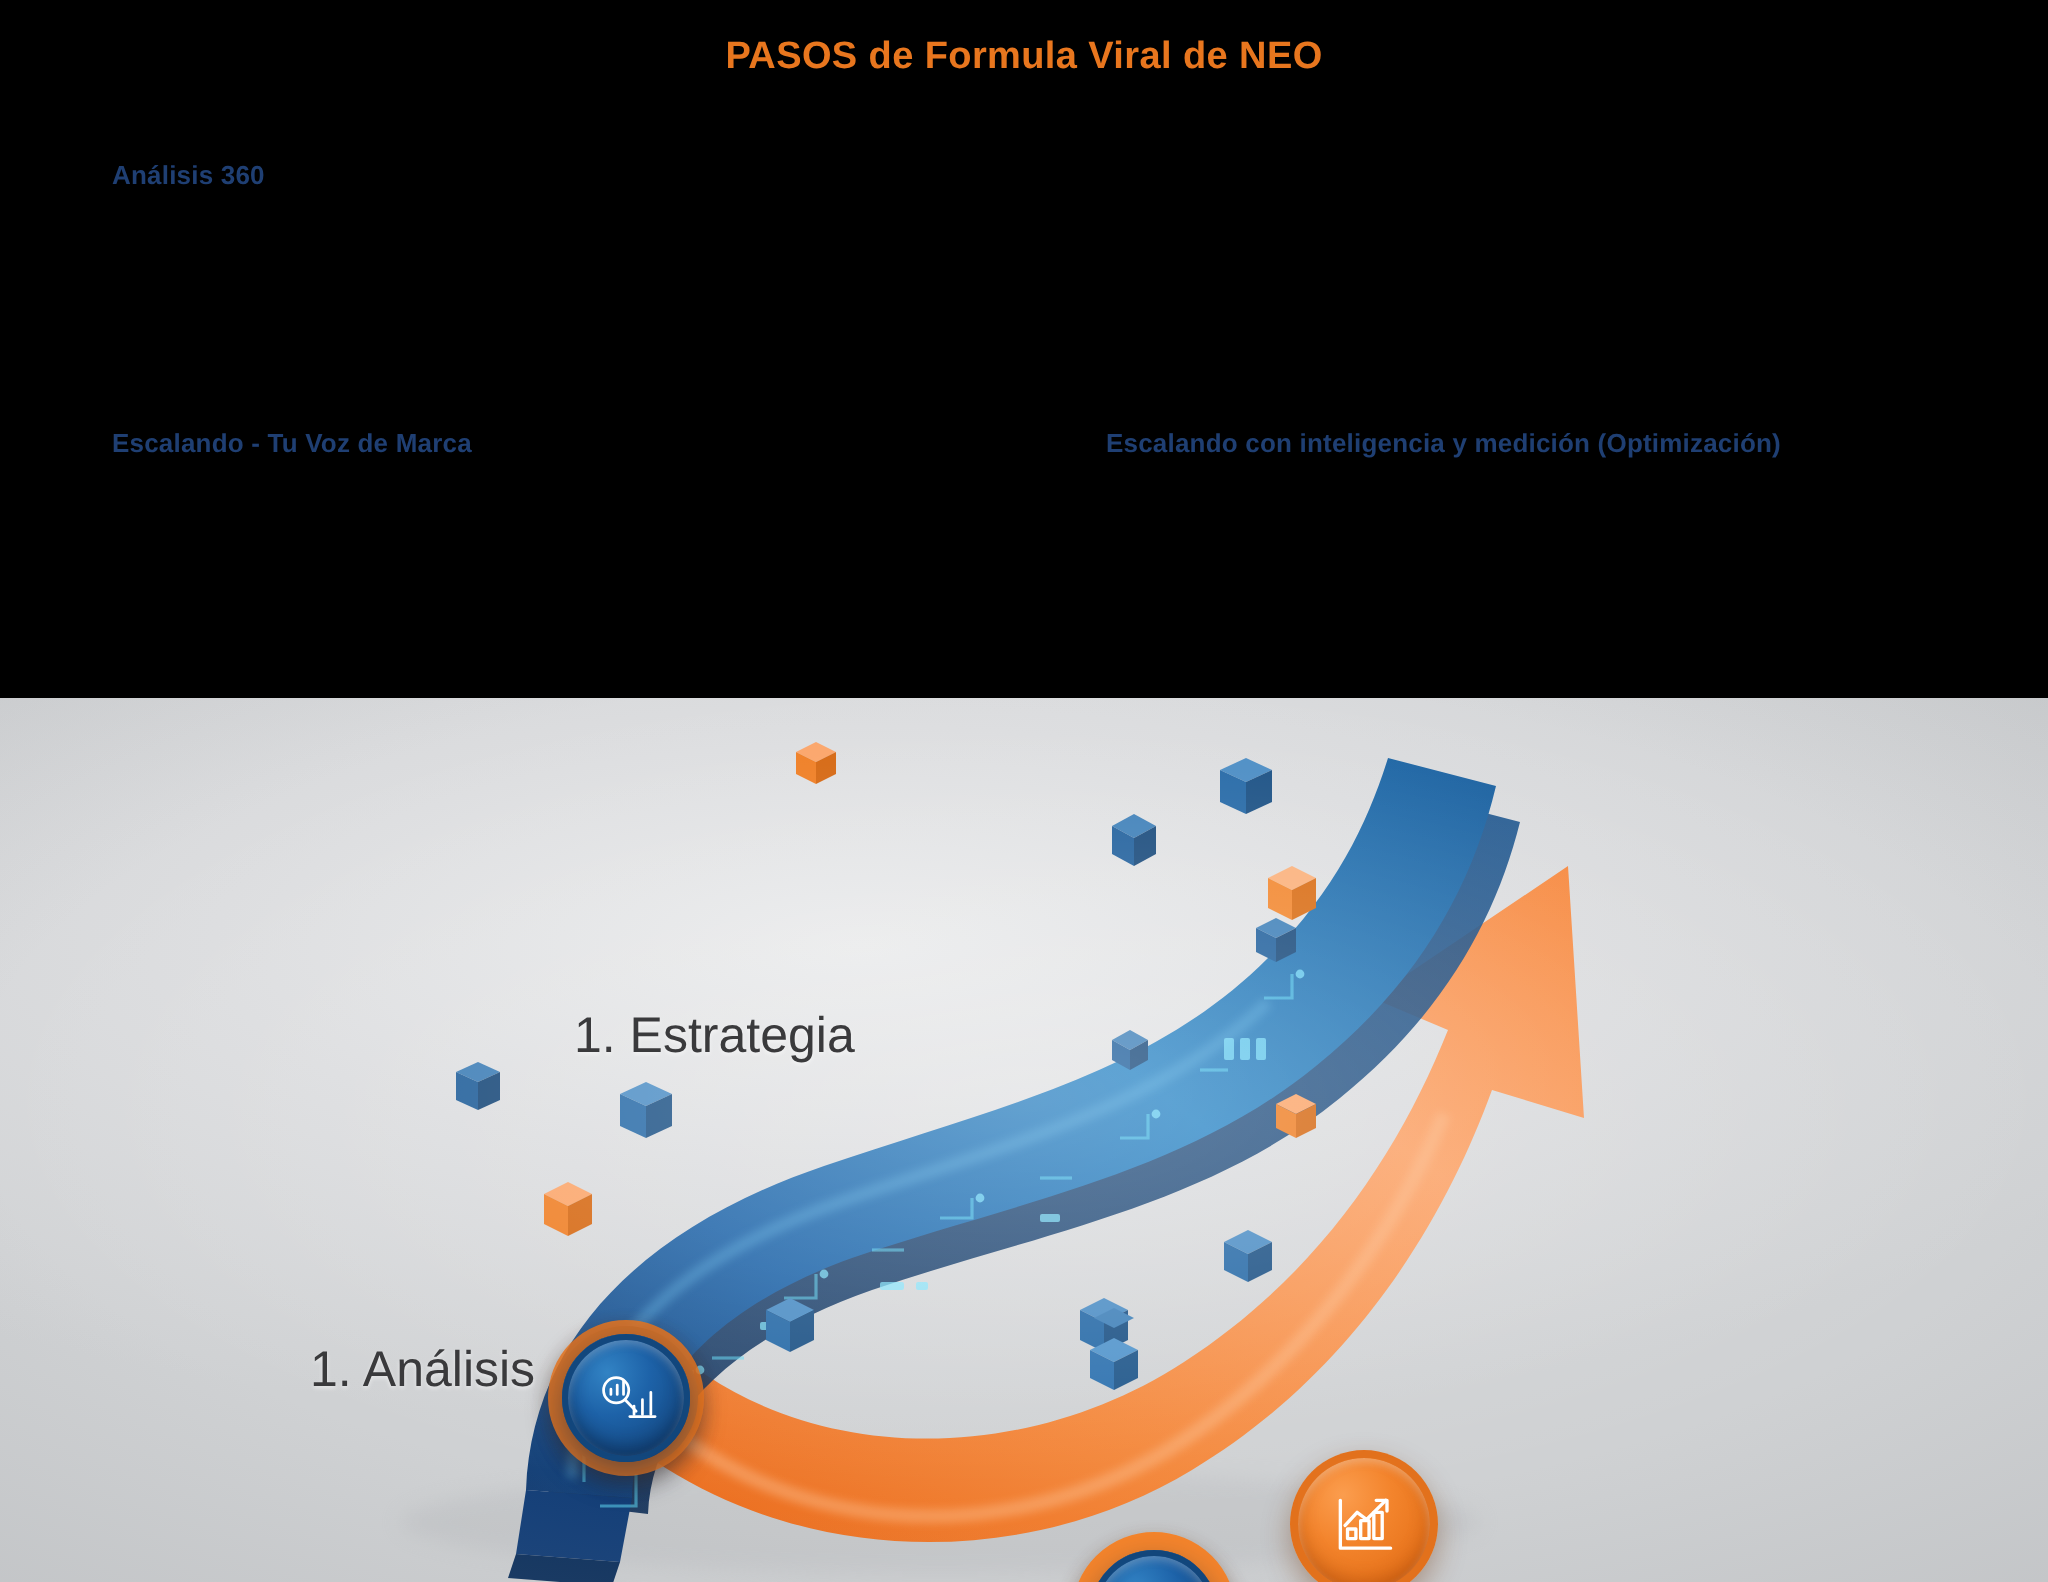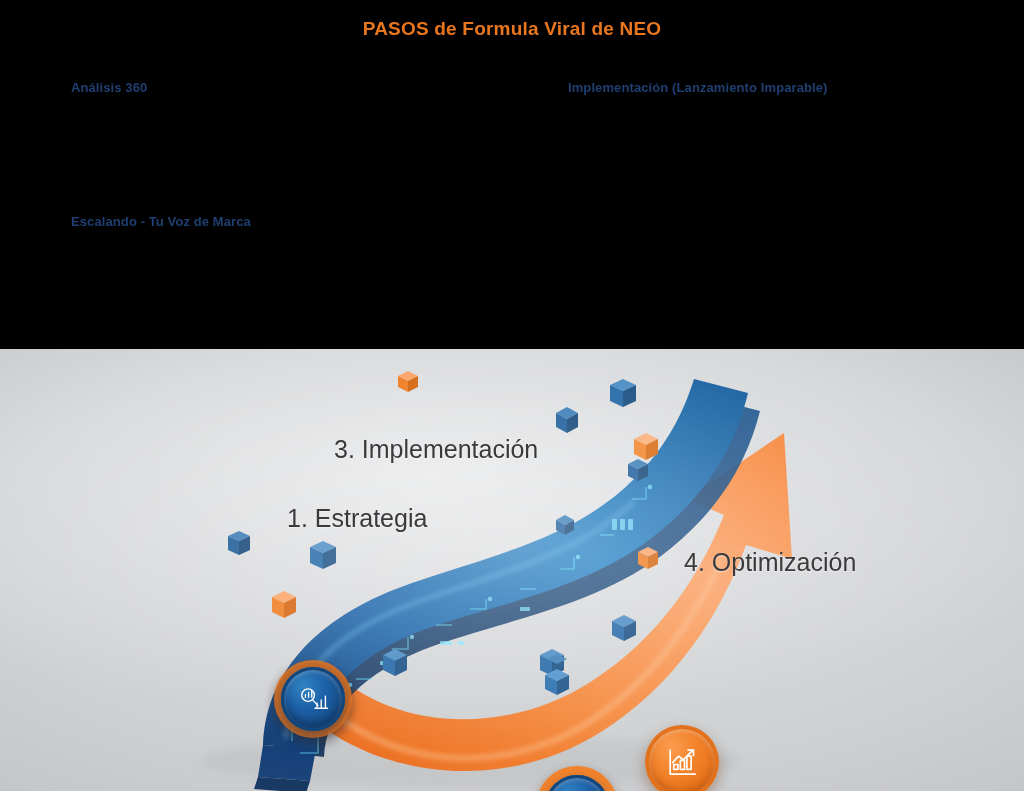--- a/index.html
+++ b/index.html
@@ -24,21 +24,20 @@
     font-family:"Liberation Sans", sans-serif;
   }
 
   .step-label {
     position:absolute;
     color:#1f3f73;
     font-size:13px; font-weight:bold;
     letter-spacing:.1px;
     white-space:nowrap;
     font-family:"Liberation Sans", sans-serif;
-    margin-left:15px;
   }
   .lbl-1 { left:56px;  top:80px;  }
   .lbl-2 { left:553px; top:80px;  }
   .lbl-3 { left:56px;  top:214px; }
   .lbl-4 { left:553px; top:214px; }
 
   
   .img-panel {
     position:absolute; left:0; top:349px; width:1024px; height:442px;
     overflow:hidden;
@@ -109,24 +108,24 @@
 <body>
 
 <div id="page">
 
   <div class="slide-top">
 
     <div class="deck-title">PASOS de Formula Viral de NEO</div>
 
     <div class="step-label lbl-1">Análisis 360</div>
 
-    <div class="step-label lbl-2">Implementación (Lanzamiento Imparable)</div>
 
     <div class="step-label lbl-3">Escalando - Tu Voz de Marca</div>
 
+    <div class="step-label lbl-4">Escalando con inteligencia y medición (Optimización)</div>
   </div>
 
   <div class="img-panel">
 
     <svg class="graphic" viewBox="0 0 1024 442" xmlns="http://www.w3.org/2000/svg">
       <defs>
         <linearGradient id="gBlue" x1="0" y1="1" x2="1" y2="0">
           <stop offset="0%" stop-color="#163f74"></stop>
           <stop offset="28%" stop-color="#1d63a8"></stop>
           <stop offset="60%" stop-color="#2b86c6"></stop>
@@ -307,23 +306,22 @@
         <g transform="translate(398,22)">
           <path d="M0 5 L10 0 L20 5 L10 10 Z" fill="#fba468"></path>
           <path d="M0 5 L10 10 L10 21 L0 16 Z" fill="#ef7d22"></path>
           <path d="M20 5 L10 10 L10 21 L20 16 Z" fill="#d5660f"></path>
         </g>
       </g>
     </svg>
 
     <div class="vignette"></div>
 
+    <div class="cap cap-1">1. Análisis</div>
     <div class="cap cap-2">1. Estrategia</div>
-    <div class="cap cap-3">3. Implementación</div>
-    <div class="cap cap-4">4. Optimización</div>
 
     <div class="badge badge-blue badge-analisis">
       <div class="ring-orange" style="border-color:#e8741c;opacity:.85;inset:-7px;border-width:7px"></div>
       <div class="badge badge-blue" style="position:absolute;inset:0;border-width:3px">
         <svg viewBox="0 0 64 64" fill="none" stroke="#ffffff" stroke-width="2.6" stroke-linecap="round" stroke-linejoin="round">
           <circle cx="23" cy="25" r="12"></circle>
           <path d="M31.5 34 L42 45"></path>
           <path d="M18 29 v-5 M24 29 v-9 M30 29 v-13"></path>
           <path d="M40 48 v-8 M48 48 v-14 M56 48 v-21"></path>
           <path d="M36 50 h24"></path>

